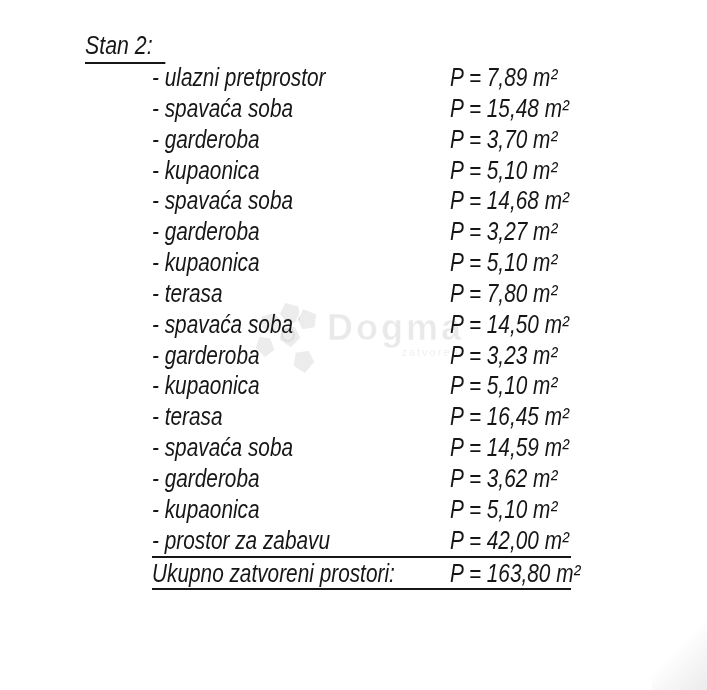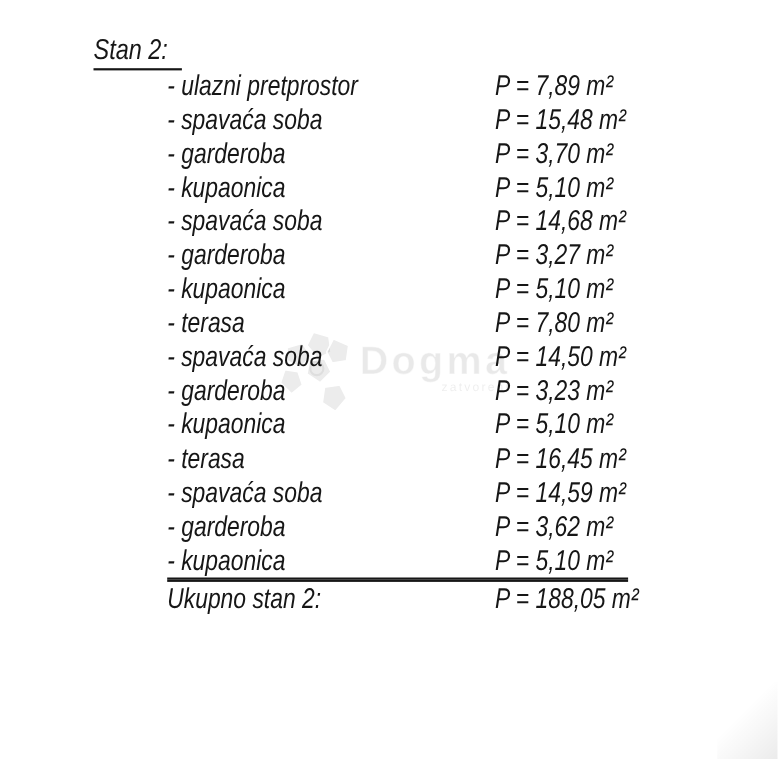--- a/index.html
+++ b/index.html
@@ -170,27 +170,29 @@
           <span class="value">P = 14,59 m²</span>
         </div>
         <div class="row">
           <span class="label">- garderoba</span>
           <span class="value">P = 3,62 m²</span>
         </div>
         <div class="row">
           <span class="label">- kupaonica</span>
           <span class="value">P = 5,10 m²</span>
         </div>
+        <div class="row">
+          <span class="label">- prostor za zabavu</span>
+          <span class="value">P = 42,00 m²</span>
+        </div>
       </div>
     <div class="rule"></div>
     <div id="total-rows-main">
+        <div class="row">
+          <span class="label">Ukupno zatvoreni prostori:</span>
+          <span class="value">P = 163,80 m²</span>
+        </div>
       </div>
     <div class="rule"></div>
-    <div id="total-rows-grand">
-        <div class="row">
-          <span class="label">Ukupno stan 2:</span>
-          <span class="value">P = 188,05 m²</span>
-        </div>
-      </div>
   </div>
 
   <div class="scan-shadow"></div>
 </div>
 
 </body></html>

